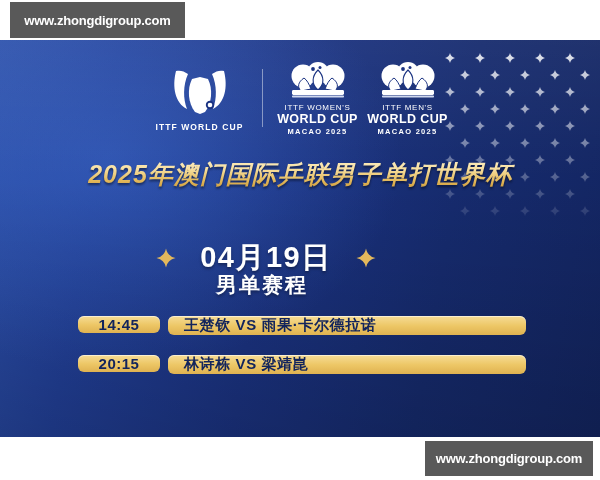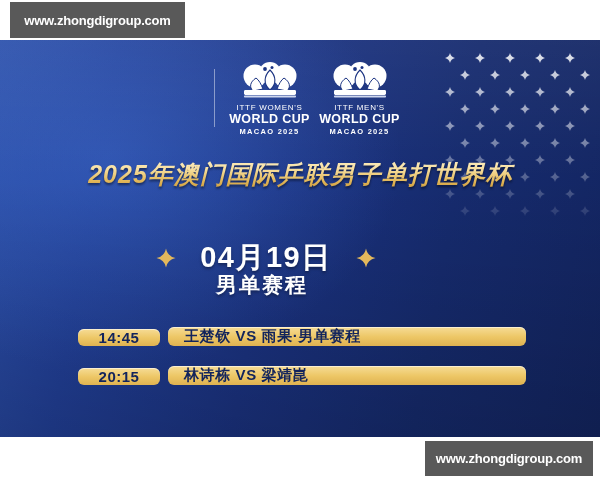--- a/index.html
+++ b/index.html
@@ -201,21 +201,21 @@
     left: 78px;
     top: 276px;
     width: 448px;
     display: flex;
     flex-direction: column;
     gap: 9px;
     z-index: 15;
   }
   .match-row {
     display: flex;
-    align-items: flex-end;
+    align-items: flex-start;
     gap: 8px;
     height: 30px;
   }
   .match-time {
     width: 82px;
     flex: 0 0 82px;
     border-radius: 6px;
     background: linear-gradient(180deg, #f6dc96 0%, #edc766 52%, #dfb251 100%);
     box-shadow: inset 0 1px 0 rgba(255,255,255,0.55);
     display: flex;
@@ -319,20 +319,35 @@
       <use href="#pt" x="37" y="167"></use>
         <use href="#pt" x="67" y="167"></use>
         <use href="#pt" x="97" y="167"></use>
       <use href="#pt" x="127" y="167"></use>
         <use href="#pt" x="157" y="167"></use>
     </g>
   </svg>
 
   <div id="logo-row">
 
+    <div class="logo-block" id="logo-ittf">
+      <svg width="62" height="54" viewBox="0 0 62 54" aria-hidden="true">
+
+        <path d="M7 6 C3 22 6 38 18 44 C14 34 14 20 19 9 C15 6 11 5 7 6 Z" fill="#ffffff"></path>
+
+        <path d="M55 6 C59 22 56 38 44 44 C48 34 48 20 43 9 C47 6 51 5 55 6 Z" fill="#ffffff"></path>
+
+        <path d="M23 14 C18 24 19 38 26 47 L31 49 L31 12 Z" fill="#ffffff"></path>
+        <path d="M39 14 C44 24 43 38 36 47 L31 49 L31 12 Z" fill="#ffffff"></path>
+
+        <circle cx="41" cy="40" r="4.2" fill="#1b3382"></circle>
+        <circle cx="41" cy="40" r="2.3" fill="#ffffff"></circle>
+      </svg>
+      <div class="cap">ITTF WORLD CUP</div>
+    </div>
 
     <div id="logo-divider"></div>
 
     <div class="logo-block cup-logo">
       <svg width="62" height="42" viewBox="0 0 62 42" aria-hidden="true">
         <circle cx="16" cy="16" r="11.5" fill="#ffffff"></circle>
         <circle cx="46" cy="16" r="11.5" fill="#ffffff"></circle>
         <circle cx="31" cy="13" r="11" fill="#ffffff"></circle>
         <circle cx="26" cy="9" r="1.9" fill="#1b3382"></circle>
         <circle cx="33" cy="7.5" r="1.5" fill="#1b3382"></circle>
@@ -379,21 +394,21 @@
     <svg width="20" height="20" viewBox="0 0 20 20" aria-hidden="true">
       <path d="M10,0.5 Q11.6,8.4 19.5,10 Q11.6,11.6 10,19.5 Q8.4,11.6 0.5,10 Q8.4,8.4 10,0.5 Z" fill="#e3b85c"></path>
     </svg>
   </div>
   <div id="sub-text">男单赛程</div>
 
   <div id="schedule">
 
     <div class="match-row">
       <div class="match-time">14:45</div>
-      <div class="match-players">王楚钦 VS 雨果·男单赛程</div>
+      <div class="match-players">王楚钦 VS 雨果·卡尔德拉诺</div>
     </div>
 
     <div class="match-row">
       <div class="match-time">20:15</div>
       <div class="match-players">林诗栋 VS 梁靖崑</div>
     </div>
 
   </div>
 
 </div>

